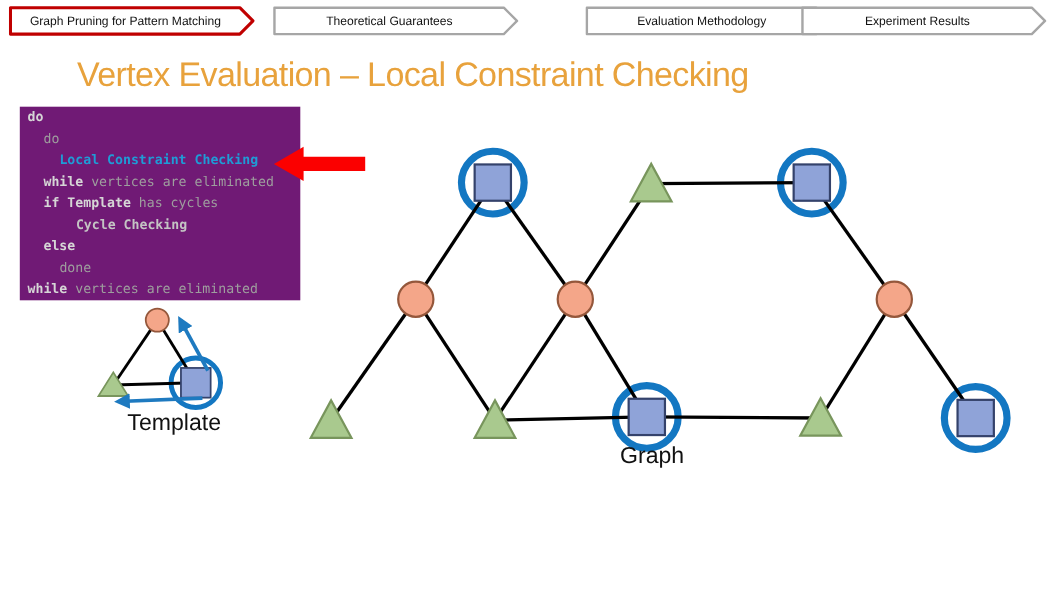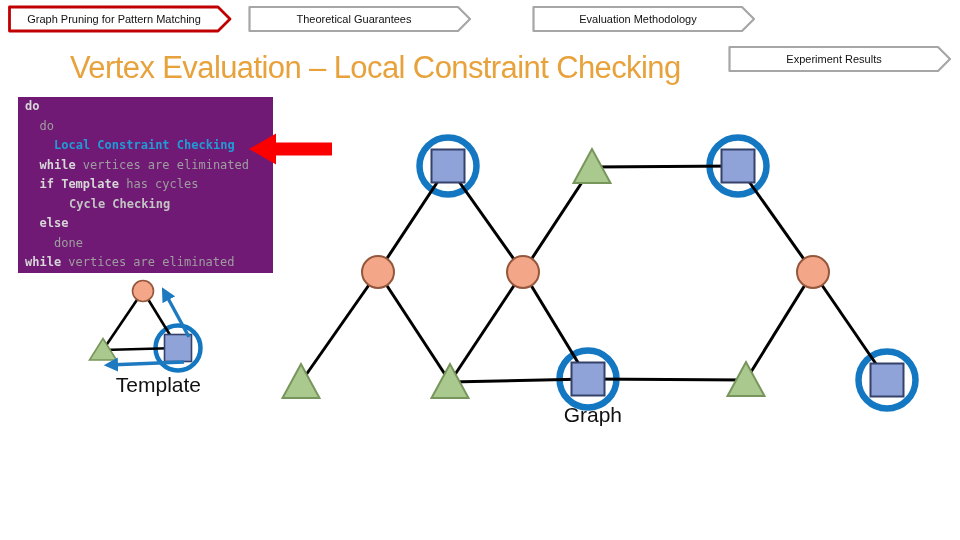--- a/index.html
+++ b/index.html
@@ -55,21 +55,21 @@
         <polygon points="1.5,2 210,2 222,14 210,26 1.5,26" fill="#ffffff" stroke="#a6a6a6" stroke-width="2.2" stroke-linejoin="round"></polygon>
         <text x="106" y="18" text-anchor="middle" font-size="11" fill="#111111" font-family="&quot;Liberation Sans&quot;,sans-serif">Theoretical Guarantees</text>
       </svg>
     </div>
     <div class="tab" style="left: 488px; margin-left: 44px;">
       <svg width="224" height="28" viewBox="0 0 224 28">
         <polygon points="1.5,2 210,2 222,14 210,26 1.5,26" fill="#ffffff" stroke="#a6a6a6" stroke-width="2.2" stroke-linejoin="round"></polygon>
         <text x="106" y="18" text-anchor="middle" font-size="11" fill="#111111" font-family="&quot;Liberation Sans&quot;,sans-serif">Evaluation Methodology</text>
       </svg>
     </div>
-    <div class="tab" style="left: 728px; margin-top: 40px;">
+    <div class="tab" style="left: 728px;">
       <svg width="224" height="28" viewBox="0 0 224 28">
         <polygon points="1.5,2 210,2 222,14 210,26 1.5,26" fill="#ffffff" stroke="#a6a6a6" stroke-width="2.2" stroke-linejoin="round"></polygon>
         <text x="106" y="18" text-anchor="middle" font-size="11" fill="#111111" font-family="&quot;Liberation Sans&quot;,sans-serif">Experiment Results</text>
       </svg>
     </div>
   </div>
 
 <div id="title">Vertex Evaluation – Local Constraint Checking</div>
 
 <div id="code-block"><div class="code-line" style="padding-left: 0px;"><span class="cs-kw">do</span></div><div class="code-line" style="padding-left: 14.5px;"><span class="cs-plain">do</span></div><div class="code-line" style="padding-left: 29px;"><span class="cs-highlight">Local Constraint Checking</span></div><div class="code-line" style="padding-left: 14.5px;"><span class="cs-kw">while</span><span class="cs-plain"> vertices are eliminated</span></div><div class="code-line" style="padding-left: 14.5px;"><span class="cs-kw">if Template</span><span class="cs-plain"> has cycles</span></div><div class="code-line" style="padding-left: 29px;"><span class="cs-emph">Cycle Checking</span></div><div class="code-line" style="padding-left: 14.5px;"><span class="cs-kw">else</span></div><div class="code-line" style="padding-left: 29px;"><span class="cs-plain">done</span></div><div class="code-line" style="padding-left: 0px;"><span class="cs-kw">while</span><span class="cs-plain"> vertices are eliminated</span></div></div>

